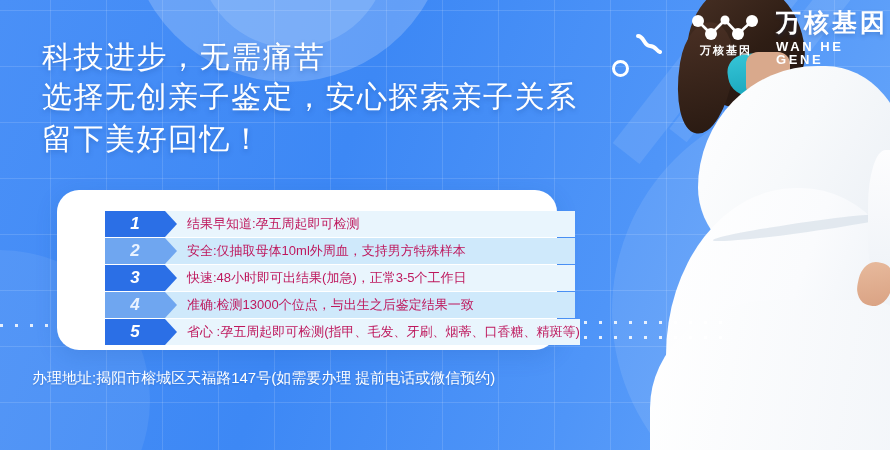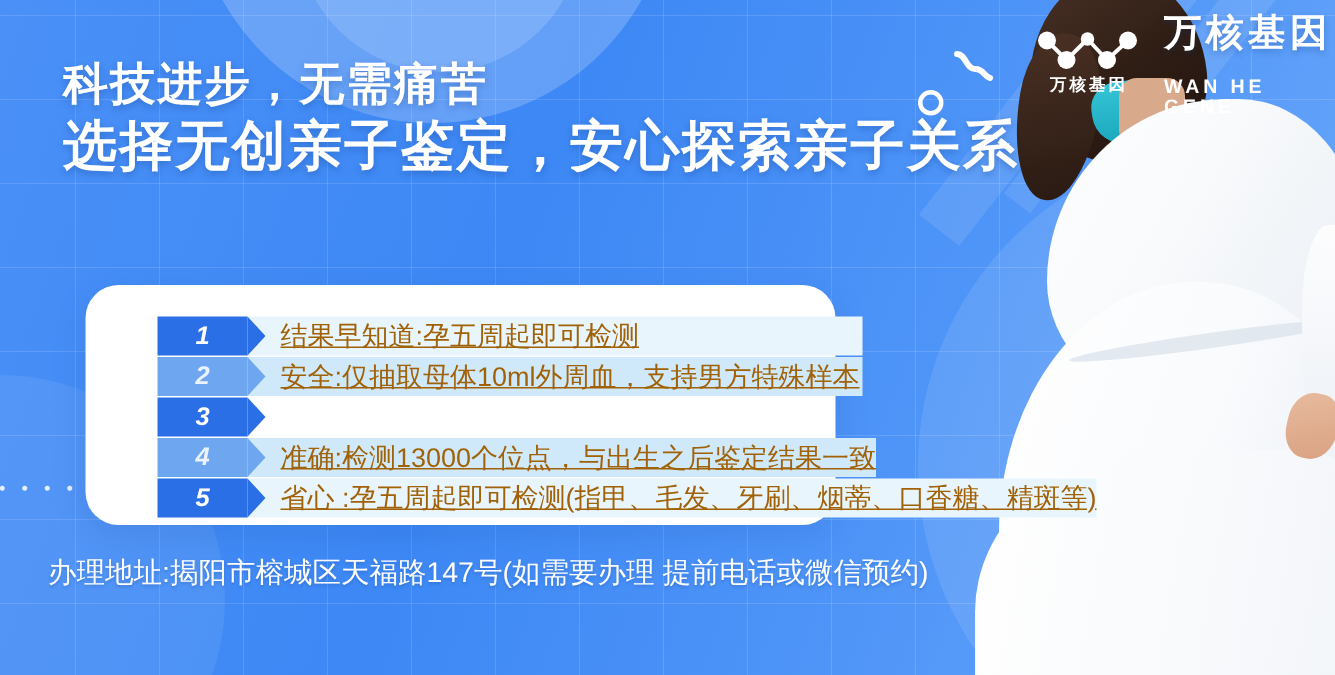--- a/index.html
+++ b/index.html
@@ -98,26 +98,26 @@
   }
   .model .arm{
     position:absolute;left:248px;top:150px;width:44px;height:140px;
     background:linear-gradient(180deg,#fdfdfe,#eef2f7);
     border-radius:40% 30% 44% 36%;
   }
 
   
   .headline{position:absolute;left:42px;top:38px;width:600px;z-index:6;}
   .h-line{
-    color:#ffffff;font-weight:bold;letter-spacing:1.5px;
+    color:#ffffff;font-weight:normal;letter-spacing:1.5px;
     text-shadow:0 2px 5px rgba(18,62,140,.35);
     white-space:nowrap;
   }
   .h1{font-size:30px;line-height:38px;}
-  .h2{font-size:36px;line-height:42px;}
+  .h2{font-size:30px;line-height:42px;}
   .h3{font-size:30px;line-height:42px;}
 
   
   .card{
     position:absolute;left:57px;top:190px;width:500px;height:160px;
     background:#ffffff;border-radius:22px;z-index:5;
     box-shadow:0 6px 22px rgba(26,76,160,.16);
   }
   .rows{position:absolute;left:105px;top:211px;width:470px;z-index:7;}
   .row{display:flex;align-items:stretch;height:26px;margin-bottom:1px;}
@@ -130,29 +130,29 @@
     content:"";position:absolute;right:-12px;top:0;
     border-top:13px solid transparent;border-bottom:13px solid transparent;
     border-left:12px solid currentColor;
   }
   .row.odd .num{background:#2b6fe6;color:#2b6fe6;}
   .row.even .num{background:#6fa6f0;color:#6fa6f0;}
   .row .num span{position:relative;z-index:2;color:#ffffff;}
   .row.even .num span{color:#eaf3ff;}
   .row .txt{
     flex:1;display:flex;align-items:center;
-    padding-left:22px;font-size:18px;color:#a16207;white-space:nowrap;text-decoration:underline;
+    padding-left:22px;font-size:13px;color:#be185d;white-space:nowrap;
   }
   .row.odd .txt{background:#e9f5fd;}
   .row.even .txt{background:#cfe9fb;}
 
   
   .address{
     position:absolute;left:32px;top:369px;z-index:6;
-    color:#ffffff;font-size:19px;white-space:nowrap;
+    color:#ffffff;font-size:15px;white-space:nowrap;
     text-shadow:0 1px 2px rgba(20,60,130,.25);
   }
 
   
   .phone{
     position:absolute;left:618px;top:400px;z-index:8;
     font-size:34px;font-weight:bold;font-style:italic;letter-spacing:1px;
     color:#f01a23;
     -webkit-text-stroke:3px #ffffff;paint-order:stroke fill;
     text-shadow:0 2px 4px rgba(0,0,0,.18);
@@ -166,21 +166,21 @@
     position:absolute;left:4px;top:30px;width:72px;text-align:center;
     color:#ffffff;font-size:11px;font-weight:bold;letter-spacing:2px;
   }
   .logo-text{line-height:1;}
   .logo-cn{
     color:#ffffff;font-size:25px;font-weight:bold;letter-spacing:3px;
     text-shadow:0 2px 4px rgba(20,60,130,.3);
   }
   .logo-en{
     color:#ffffff;font-size:13px;font-weight:bold;letter-spacing:2.6px;
-    margin-top:16px;
+    margin-top:5px;
   }
 </style>
 </head>
 <body>
 
 <div class="banner">
 
   <div class="blob blob-a"></div>
   <div class="blob blob-b"></div>
   <div class="blob blob-c"></div>
@@ -234,20 +234,21 @@
     </div>
     <div class="logo-text">
       <div class="logo-cn">万核基因</div>
       <div class="logo-en">WAN HE GENE</div>
     </div>
   </div>
 
   <div class="headline">
     <div class="h-line h1">科技进步，无需痛苦</div>
     <div class="h-line h2">选择无创亲子鉴定，安心探索亲子关系</div>
+    <div class="h-line h3">留下美好回忆！</div>
   </div>
 
   <div class="card"></div>
 
   <div class="rows">
     <div class="row odd">
       <div class="num">
           <span>1</span>
         </div>
       <div class="txt">结果早知道:孕五周起即可检测</div>
@@ -255,20 +256,21 @@
     <div class="row even">
       <div class="num">
           <span>2</span>
         </div>
       <div class="txt">安全:仅抽取母体10ml外周血，支持男方特殊样本</div>
     </div>
     <div class="row odd">
       <div class="num">
           <span>3</span>
         </div>
+      <div class="txt">快速:48小时即可出结果(加急)，正常3-5个工作日</div>
     </div>
     <div class="row even">
       <div class="num">
           <span>4</span>
         </div>
       <div class="txt">准确:检测13000个位点，与出生之后鉴定结果一致</div>
     </div>
     <div class="row odd">
       <div class="num">
           <span>5</span>

